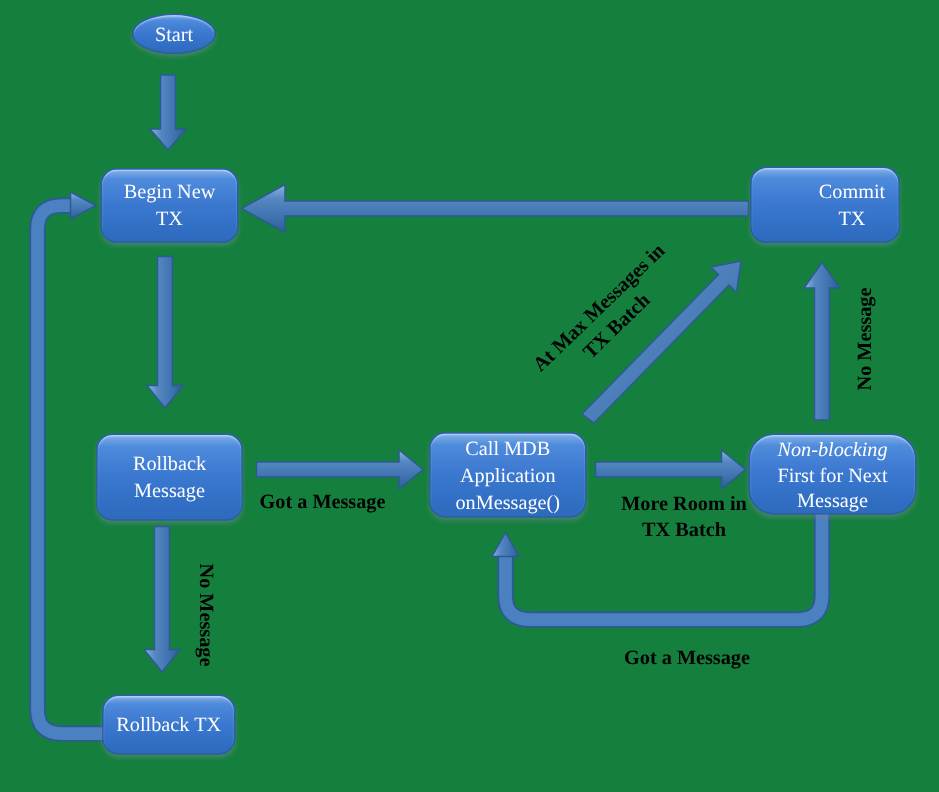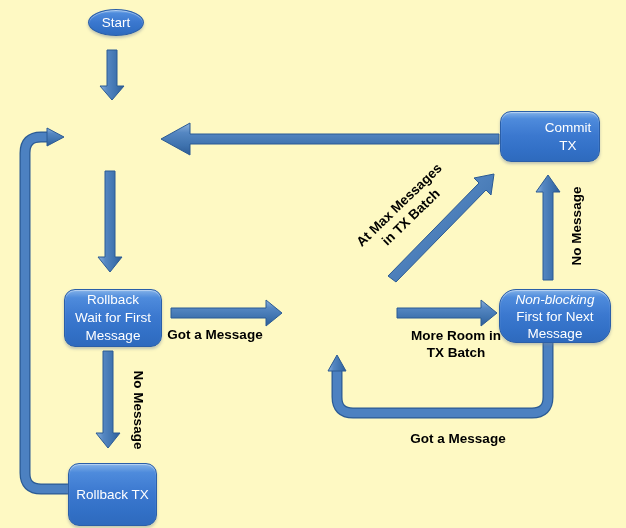--- a/index.html
+++ b/index.html
@@ -1,20 +1,20 @@
 <!DOCTYPE html>
 <html><head>
 <meta charset="utf-8">
 <style>
   html,body{margin:0;padding:0;background:#fff;}
   .canvas{
     position:relative;
     width:626px;height:528px;
-    background:#fef9c3;
-    font-family:Liberation Sans, sans-serif;
+    background:#15803d;
+    font-family:Liberation Serif, serif;
     overflow:hidden;
   }
   .arrow-layer{position:absolute;left:0;top:0;width:626px;height:528px;}
   .node{
     position:absolute;
     box-sizing:border-box;
     border-radius:11px;
     border:1px solid #2B5FA8;
     background:linear-gradient(180deg,#82B1E8 0%,#4E8BDC 14%,#3B78CF 48%,#3270C6 78%,#2E6ABD 100%);
     box-shadow:0 2px 3px rgba(120,135,155,0.45), inset 0 1px 1px rgba(255,255,255,0.45);
@@ -97,31 +97,39 @@
       <path d="M 548 340 L 548 397 Q 548 413 532 413 L 353 413 Q 337 413 337 397 L 337 371" fill="none" stroke="#2B5B94" stroke-width="11" stroke-linecap="butt"></path>
       <path d="M 548 340 L 548 397 Q 548 413 532 413 L 353 413 Q 337 413 337 397 L 337 371" fill="none" stroke="#4C81C1" stroke-width="8.5" stroke-linecap="butt"></path>
       <polygon points="328,371 337,355 346,371" fill="url(#gh)" stroke="#2B5B94" stroke-width="1"></polygon>
     </g>
   </svg>
 
   <div class="node oval" style="left:88px;top:9px;width:56px;height:27px;">
     <span>Start</span>
   </div>
 
+  <div class="node" style="left:67px;top:112px;width:92px;height:50px;">
+    <span>Begin New</span>
+    <span>TX</span>
+  </div>
 
   <div class="node" style="left:64px;top:289px;width:98px;height:58px;">
     <span>Rollback</span>
-    <span>Wait for First</span>
     <span>Message</span>
   </div>
 
-  <div class="node" style="left:68px;top:463px;width:89px;height:63px;text-align:center;">
+  <div class="node" style="left:68px;top:463px;width:89px;height:40px;text-align:center;">
     <span>Rollback TX</span>
   </div>
 
+  <div class="node" style="left:286px;top:288px;width:105px;height:57px;">
+    <span>Call MDB</span>
+    <span>Application</span>
+    <span>onMessage()</span>
+  </div>
 
   <div class="node" style="left:499px;top:289px;width:112px;height:54px;line-height:17px;border-radius:17px;">
     <span class="italic">Non-blocking</span>
     <span>First for Next</span>
     <span>Message</span>
   </div>
 
   <div class="node" style="left:500px;top:111px;width:100px;height:51px;padding-left:36px;">
     <span>Commit TX</span>
   </div>

